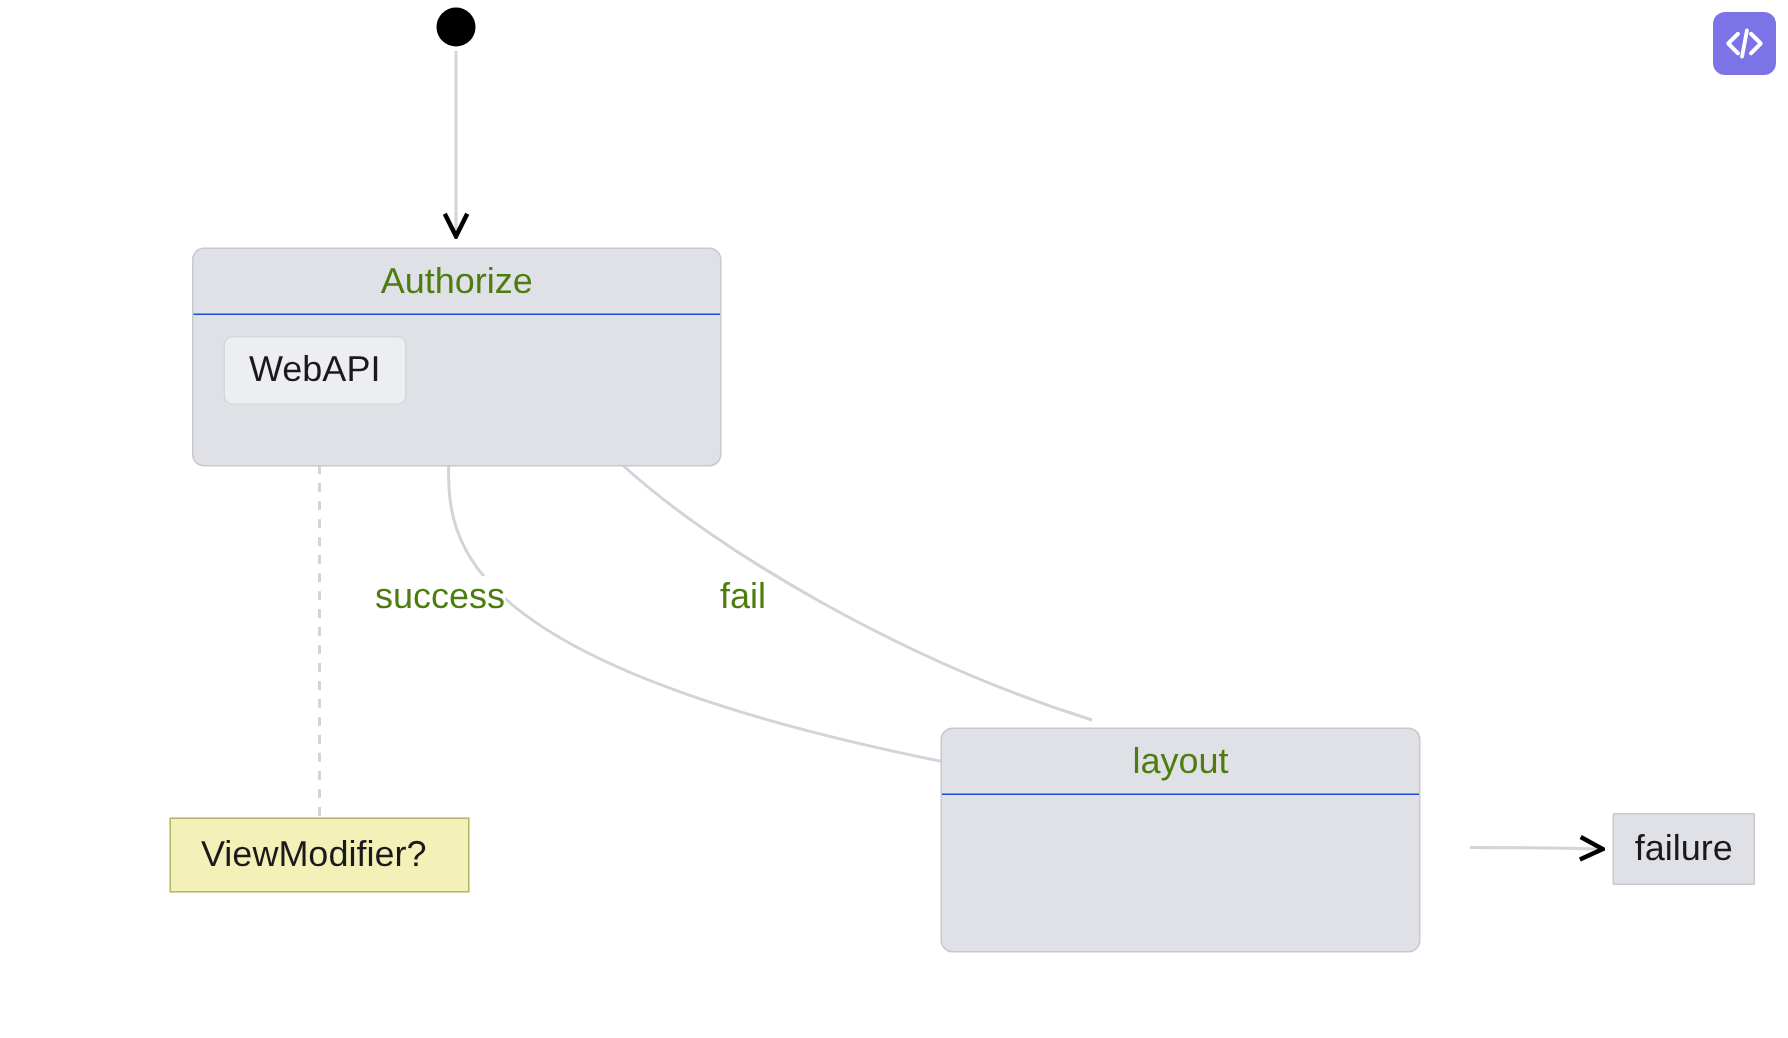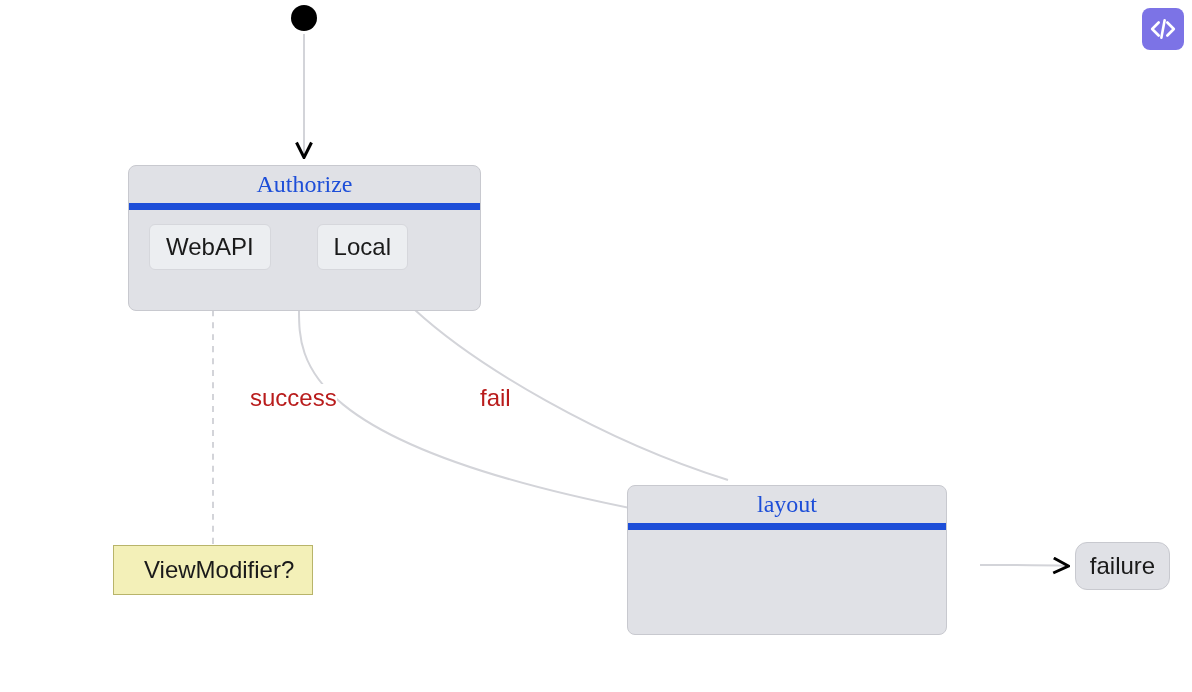--- a/index.html
+++ b/index.html
@@ -36,27 +36,26 @@
     background: #000000;
   }
   .group-node {
     background: #e0e1e6;
     border: 1px solid #c8c9cf;
     border-radius: 8px;
   }
   .group-title {
     text-align: center;
     font-size: 24px;
-    border-bottom: 7px solid #1d4ed8;
+    border-bottom: 1px solid #1d4ed8;
     box-sizing: border-box;
     display: flex;
     align-items: center;
     justify-content: center;
-    color: #1d4ed8;
-    font-family: Liberation Serif, serif;
+    color: #4d7c0f;
   }
   .group-body {
     display: flex;
     gap: 46px;
     padding: 14px 20px 20px 20px;
     box-sizing: border-box;
     align-items: flex-start;
     justify-content: flex-start;
   }
   .sub-node {
@@ -68,42 +67,42 @@
     box-sizing: border-box;
     color: #1a1a1a;
     display: inline-flex;
     align-items: center;
   }
   .note-node {
     background: #f3f0b8;
     border: 1px solid #b8b46a;
     border-radius: 0px;
     font-size: 24px;
-    padding: 10px 30px;
+    padding: 10px 20px;
     box-sizing: border-box;
     color: #1a1a1a;
     display: flex;
     align-items: center;
   }
   .simple-node {
     background: #e0e1e6;
     border: 1px solid #c8c9cf;
-    border-radius: 12px;
+    border-radius: 1px;
     font-size: 24px;
     padding: 8px 14px;
     box-sizing: border-box;
     color: #1a1a1a;
     display: flex;
     align-items: center;
     justify-content: center;
   }
   .edge-label {
     position: absolute;
     font-size: 24px;
-    color: #b91c1c;
+    color: #4d7c0f;
     background: #ffffff;
   }
   .code-btn {
     position: absolute;
     top: 8px;
     right: 8px;
     width: 42px;
     height: 42px;
     border-radius: 8px;
     background: #7c73e6;
@@ -142,21 +141,20 @@
 
     <path d="M 980 565 C 1010 565, 1040 565, 1067 566" stroke="#d3d4d9" stroke-width="2" fill="none" marker-end="url(#arrow-black-open)"></path>
   </svg>
 
   <div class="node start-node" style="left:291px; top:5px;"></div>
 
   <div class="node group-node" style="left:128px; top:165px; width:353px; height:146px;">
     <div class="group-title" style="height:44px;">Authorize</div>
     <div class="group-body">
       <div class="sub-node">WebAPI</div>
-      <div class="sub-node">Local</div>
     </div>
   </div>
 
   <div class="node note-node" style="left:113px; top:545px; width:200px; height:50px;">ViewModifier?</div>
 
   <div class="node group-node" style="left:627px; top:485px; width:320px; height:150px;">
     <div class="group-title" style="height:44px;">layout</div>
   </div>
 
   <div class="node simple-node" style="left:1075px; top:542px; width:95px; height:48px;">failure</div>

